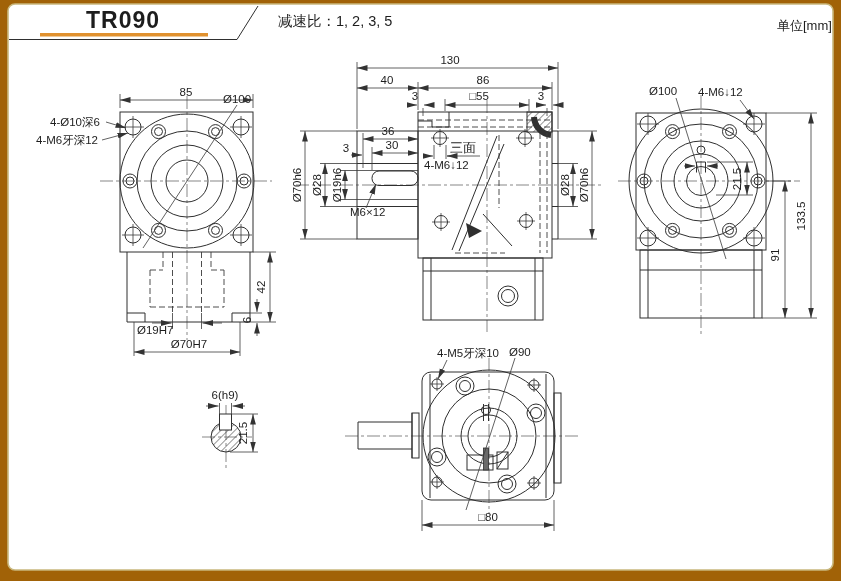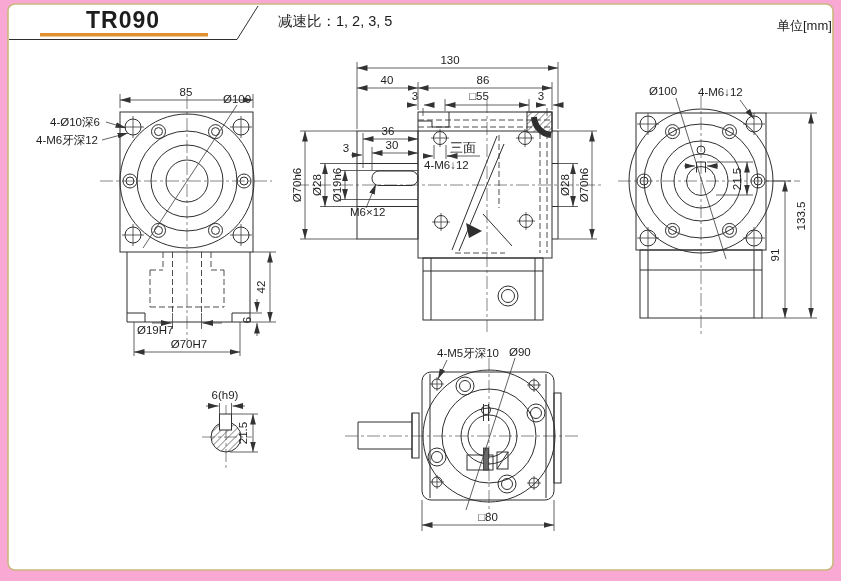--- a/index.html
+++ b/index.html
@@ -1,16 +1,16 @@
 <!DOCTYPE html>
 <html><head>
 <meta charset="utf-8">
 <style>
   html,body{margin:0;padding:0;background:#f6f5f1;}
-  .page{position:relative;width:841px;height:581px;background:#f9a8d4;overflow:hidden;
+  .page{position:relative;width:841px;height:581px;background:#a16207;overflow:hidden;
         font-family:"Liberation Sans","DejaVu Sans",sans-serif;}
   svg{display:block}
   svg .s{stroke:#2f2f2f;stroke-width:1;fill:none;stroke-linecap:butt;}
   svg .dim{stroke:#3a3a3a;stroke-width:.8;fill:none;}
   svg .dash{stroke:#3a3a3a;stroke-width:.9;fill:none;stroke-dasharray:6,3;}
   svg .cl{stroke:#555;stroke-width:.7;fill:none;stroke-dasharray:13,3,3,3;}
   svg text{font-family:"Liberation Sans","DejaVu Sans",sans-serif;fill:#1d1d1d;font-size:11.5px;}
   svg text.t13{font-size:13px;}
   svg text.title{font-size:23px;font-weight:bold;letter-spacing:1px;}
   svg text.hdr{font-size:14.5px;}

